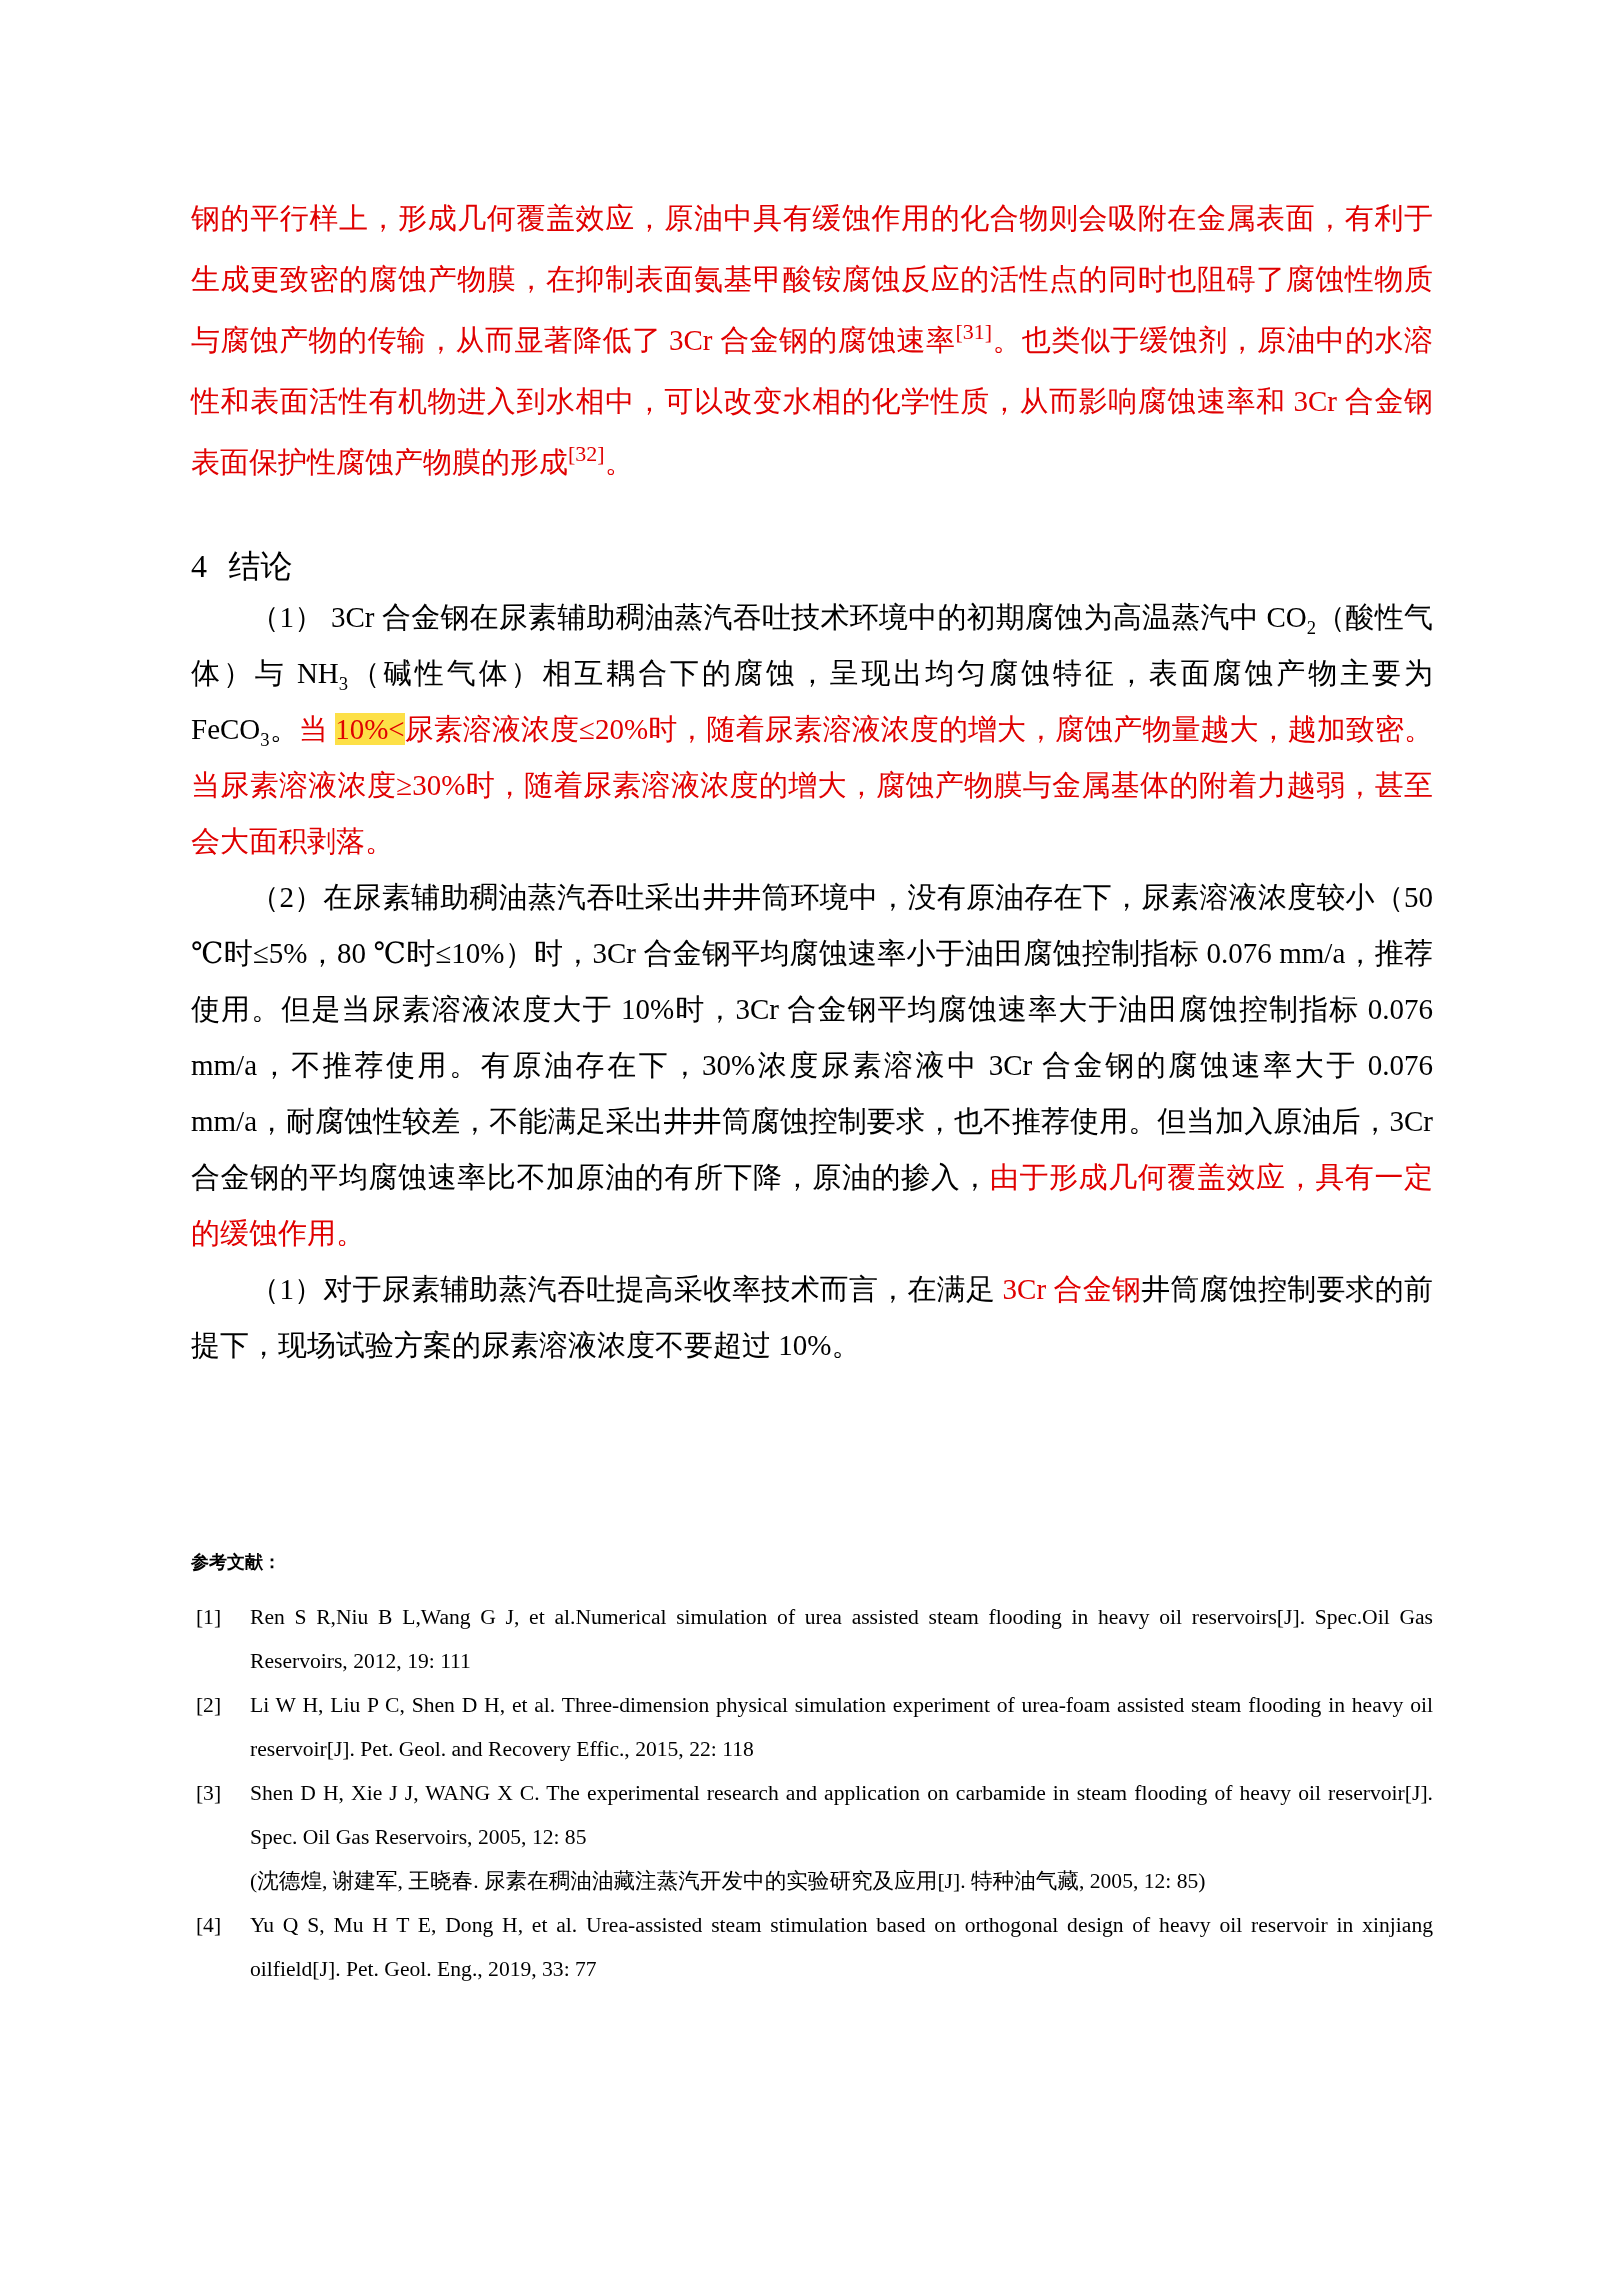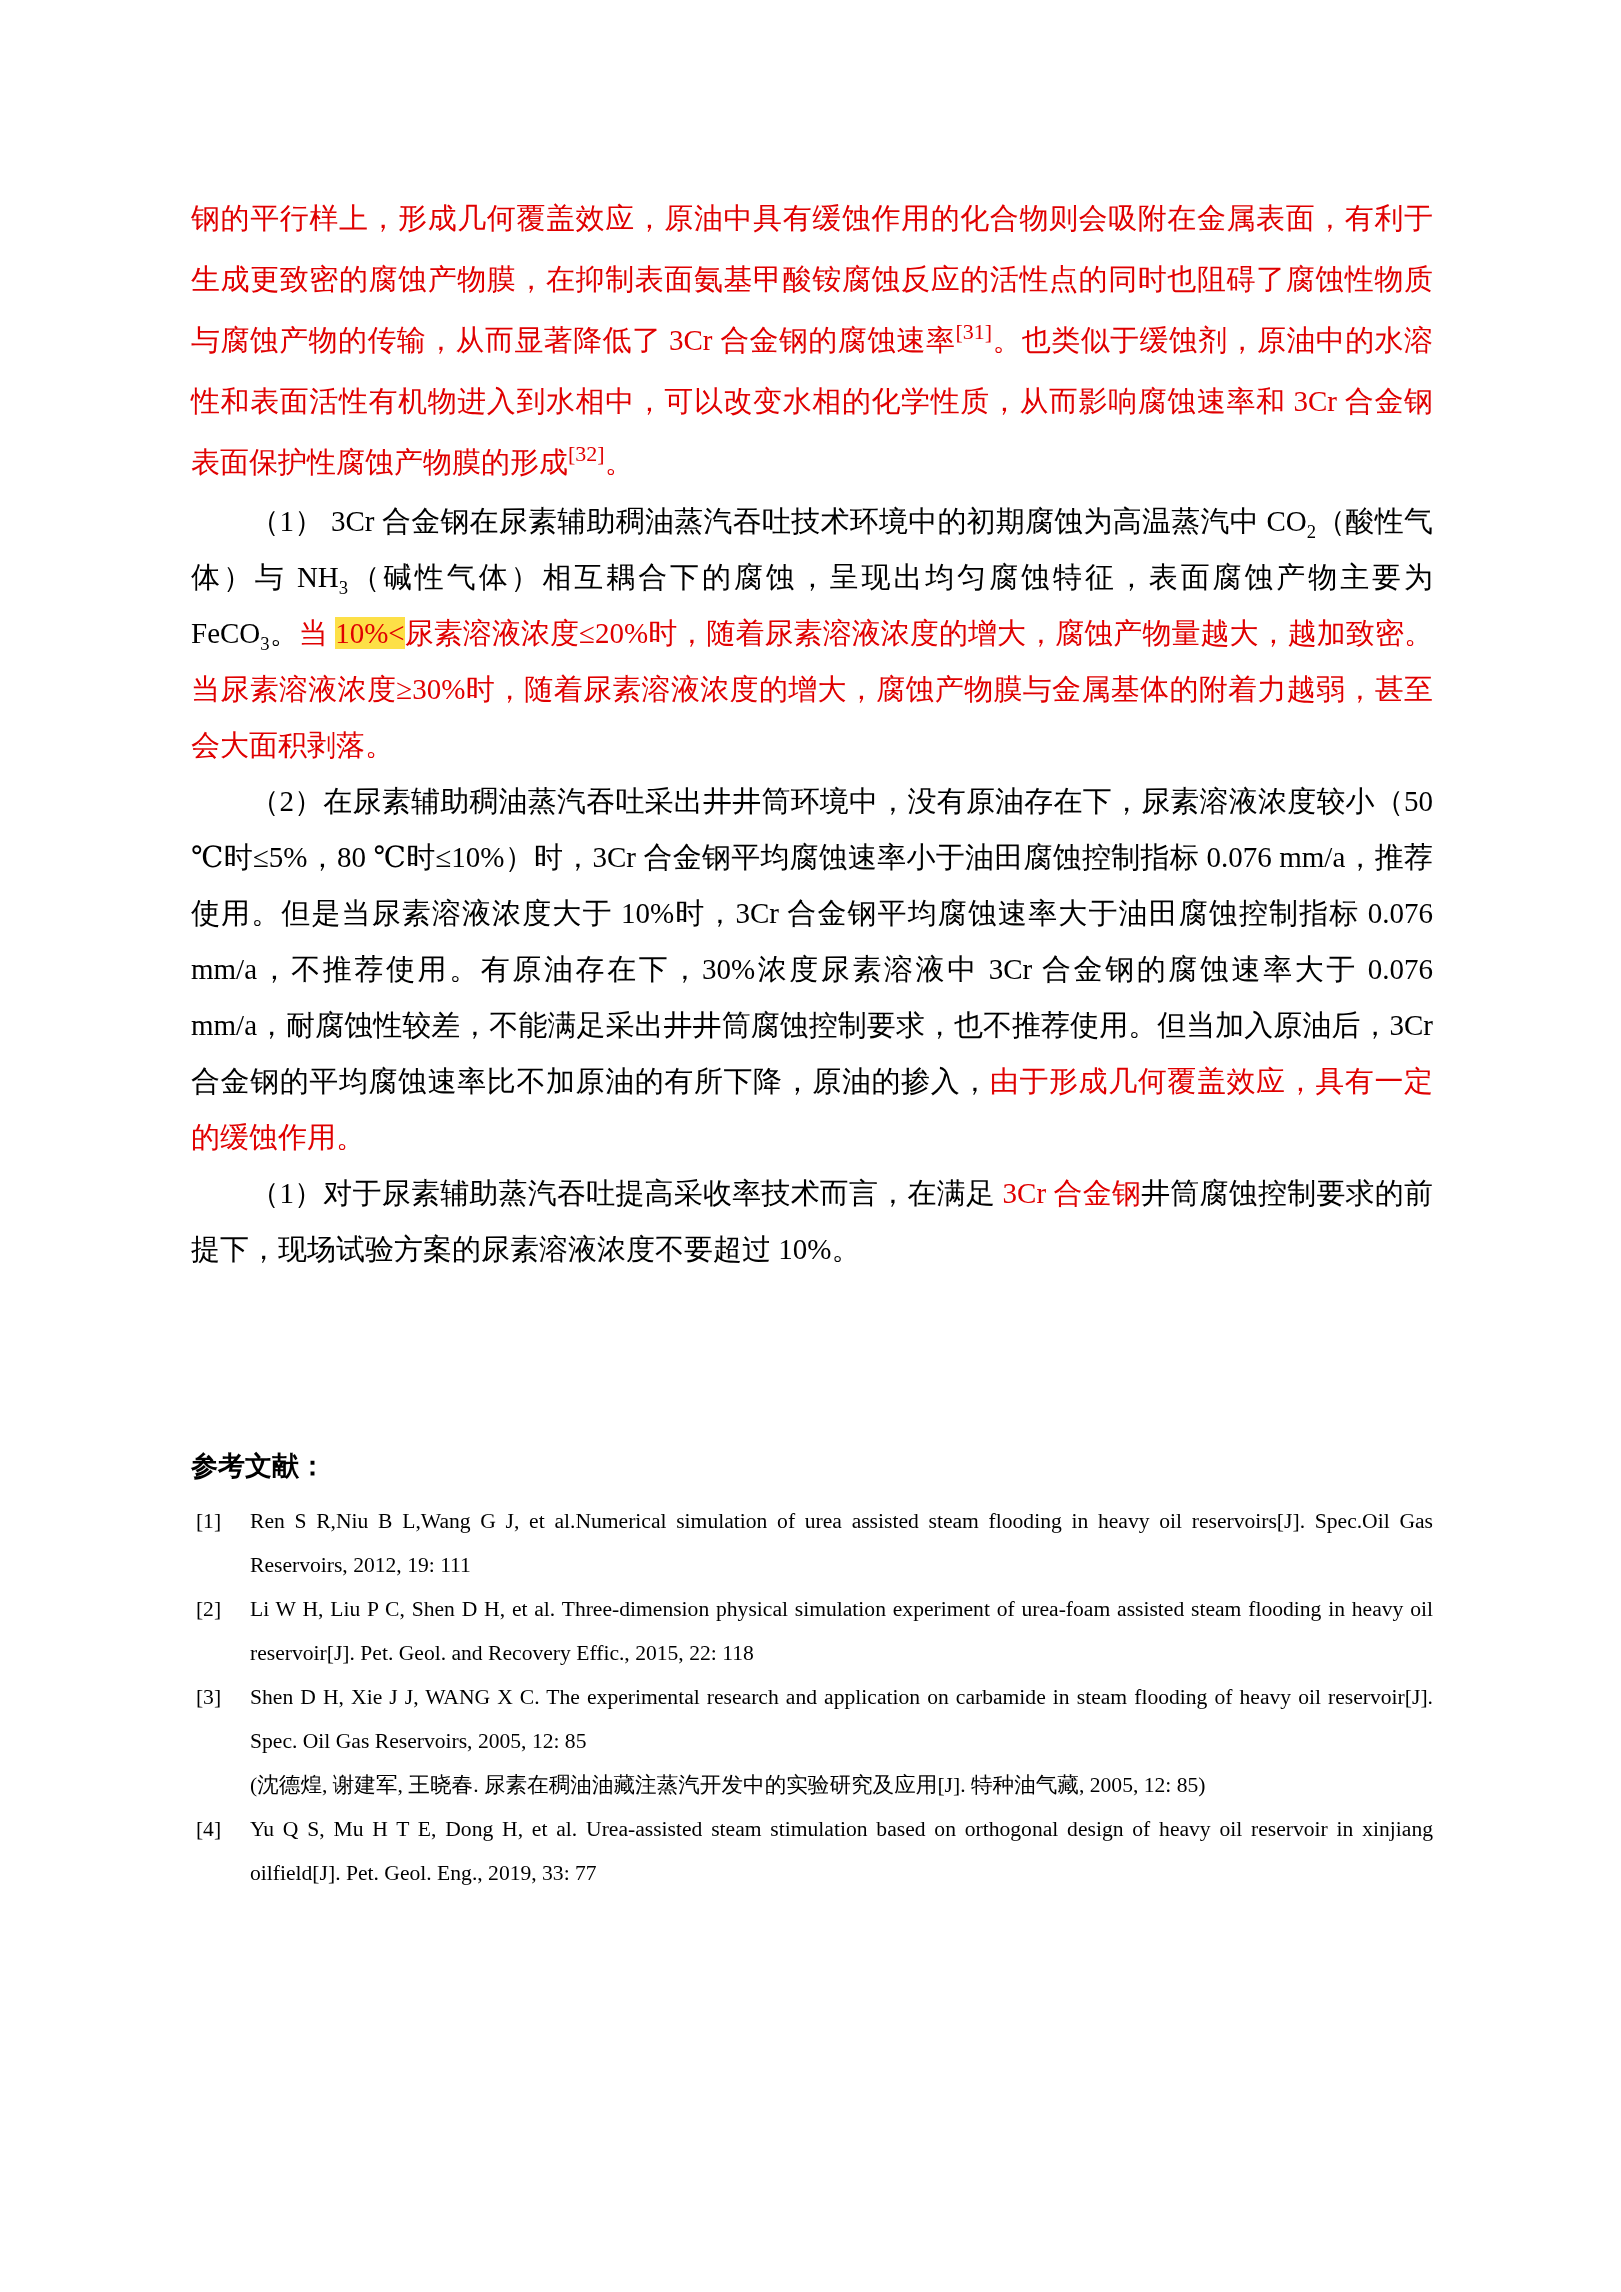--- a/index.html
+++ b/index.html
@@ -52,21 +52,21 @@
     font-size: 32px;
     line-height: 45px;
     font-weight: 500;
     color: #000000;
   }
   h2.section-heading .hnum { margin-right: 21.6px; }
   .para1 { margin-top: 41px; }
   .indent { display: inline-block; width: 59px; }
   .refs-header {
     margin: 169px 0 0 0;
-    font-size: 27px;
+    font-size: 18px;
     line-height: 41px;
     font-weight: 600;
     font-family: "Liberation Sans", "DejaVu Sans", sans-serif;
     color: #000000;
   }
   .refs-list { margin-top: 11.8px; }
   .ref-item {
     position: relative;
     padding-left: 59px;
     font-size: 21.6px;
@@ -86,20 +86,21 @@
   .ref-cn { text-align: left; }
 </style>
 </head>
 <body>
 
 <div class="page">
   <div class="content">
 
     <p class="intro-para"><span>钢的平行样上，形成几何覆盖效应，原油中具有缓蚀作用的化合物则会吸附在金属表面，有利于生成更致密的腐蚀产物膜，在抑制表面氨基甲酸铵腐蚀反应的活性点的同时也阻碍了腐蚀性物质与腐蚀产物的传输，从而显著降低了 3Cr 合金钢的腐蚀速率</span><sup class="cite">[31]</sup><span>。也类似于缓蚀剂，原油中的水溶性和表面活性有机物进入到水相中，可以改变水相的化学性质，从而影响腐蚀速率和 3Cr 合金钢表面保护性腐蚀产物膜的形成</span><sup class="cite">[32]</sup><span>。</span></p>
 
+    <h2 class="section-heading"><span class="hnum">4</span><span>结论</span></h2>
 
     <p class="body-para para1"><span class="indent"></span><span>（1） 3Cr 合金钢在尿素辅助稠油蒸汽吞吐技术环境中的初期腐蚀为高温蒸汽中 CO</span><sub class="chem">2</sub><span>（酸性气体）与 NH</span><sub class="chem">3</sub><span>（碱性气体）相互耦合下的腐蚀，呈现出均匀腐蚀特征，表面腐蚀产物主要为 FeCO</span><sub class="chem">3</sub><span>。</span><span class="red">当 </span><span class="hl">10%&lt;</span><span class="red">尿素溶液浓度≤20%时，随着尿素溶液浓度的增大，腐蚀产物量越大，越加致密。当尿素溶液浓度≥30%时，随着尿素溶液浓度的增大，腐蚀产物膜与金属基体的附着力越弱，甚至会大面积剥落。</span></p>
 
     <p class="body-para"><span class="indent"></span><span>（2）在尿素辅助稠油蒸汽吞吐采出井井筒环境中，没有原油存在下，尿素溶液浓度较小（50 ℃时≤5%，80 ℃时≤10%）时，3Cr 合金钢平均腐蚀速率小于油田腐蚀控制指标 0.076 mm/a，推荐使用。但是当尿素溶液浓度大于 10%时，3Cr 合金钢平均腐蚀速率大于油田腐蚀控制指标 0.076 mm/a，不推荐使用。有原油存在下，30%浓度尿素溶液中 3Cr 合金钢的腐蚀速率大于 0.076 mm/a，耐腐蚀性较差，不能满足采出井井筒腐蚀控制要求，也不推荐使用。但当加入原油后，3Cr 合金钢的平均腐蚀速率比不加原油的有所下降，原油的掺入，</span><span class="red">由于形成几何覆盖效应，具有一定的缓蚀作用。</span></p>
 
     <p class="body-para"><span class="indent"></span><span>（1）对于尿素辅助蒸汽吞吐提高采收率技术而言，在满足 </span><span class="red">3Cr 合金钢</span><span>井筒腐蚀控制要求的前提下，现场试验方案的尿素溶液浓度不要超过 10%。</span></p>
 
     <div class="refs-header">参考文献：</div>
 
     <div class="refs-list">

